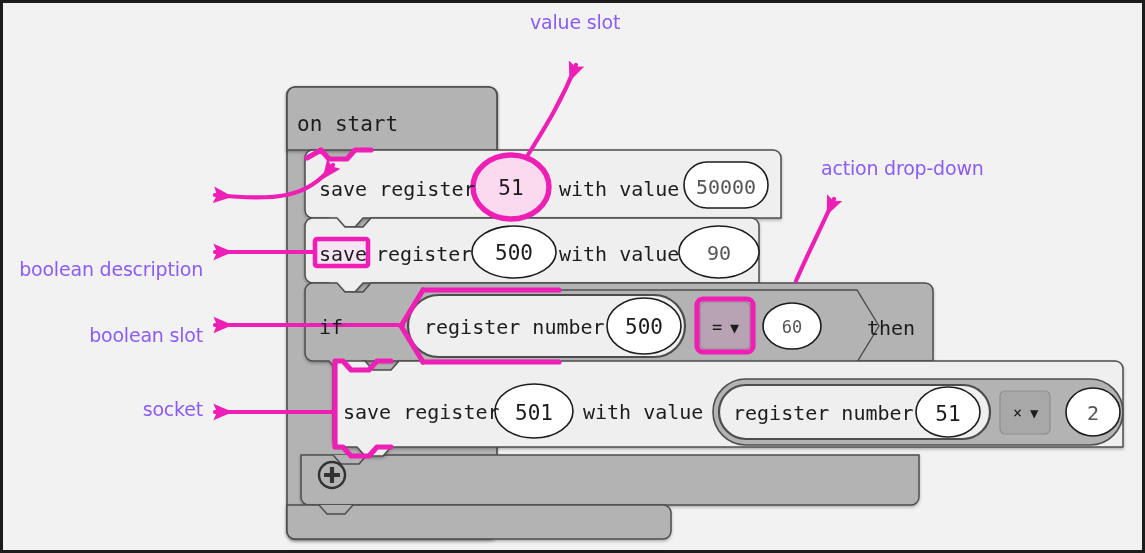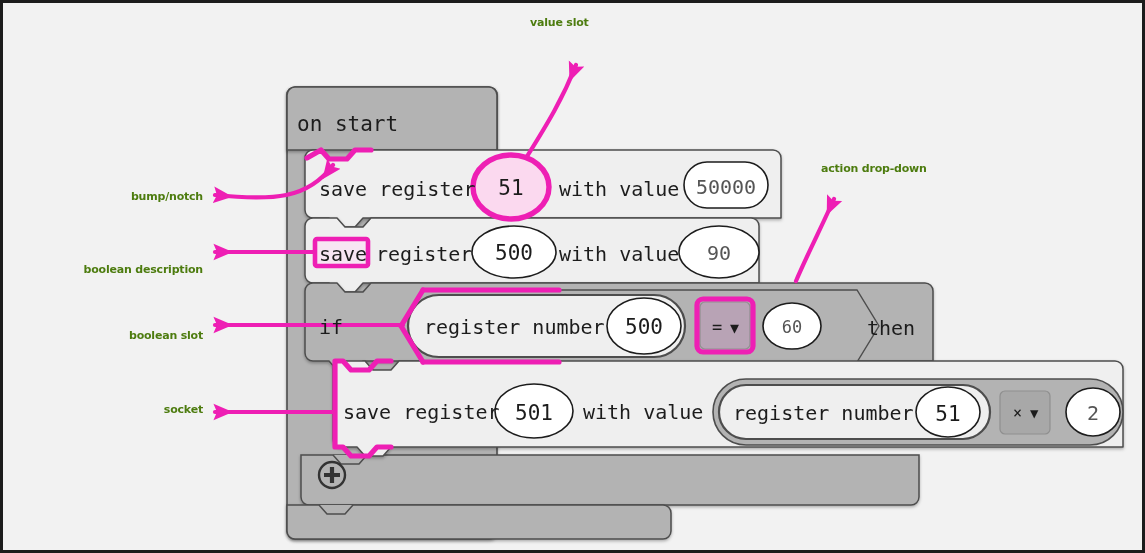--- a/index.html
+++ b/index.html
@@ -13,24 +13,24 @@
     position:relative;
     width:1145px;height:553px;
     background:#f2f2f2;
     box-sizing:border-box;
     border:3px solid #1c1c1c;
   }
   #svg-layer{position:absolute;left:0;top:0;width:1145px;height:553px;}
   
   .anno{
     position:absolute;
-    color:#4d7c0f;
+    color:#8b5cf6;
     font-family:"DejaVu Sans","Liberation Sans",sans-serif;
-    font-weight:bold;
-    font-size:11px;
+    font-weight:normal;
+    font-size:19px;
     letter-spacing:-0.2px;
     white-space:nowrap;
     line-height:21px;
   }
   .anno.r{text-align:right;}
 </style>
 </head>
 <body>
 
 <div id="root">
@@ -248,21 +248,20 @@
       <text x="1010" y="415" font-size="15">×</text>
       <text x="1027" y="415" font-size="14">▼</text>
       <text x="1090" y="417" font-size="20" text-anchor="middle" fill="#555">2</text>
     </g>
   </svg>
 
   <div class="anno" style="left:527px;top:9px;">value slot</div>
 
   <div class="anno" style="left:818px;top:155px;">action drop-down</div>
 
-  <div class="anno r" style="left:0px;top:183px;width:200px;">bump/notch</div>
 
   <div class="anno r" style="left:0px;top:256px;width:200px;">boolean description</div>
 
   <div class="anno r" style="left:0px;top:310px;width:200px;margin-top:12px;">boolean slot</div>
 
   <div class="anno r" style="left:0px;top:396px;width:200px;">socket</div>
 
 </div>
 
 </body></html>

